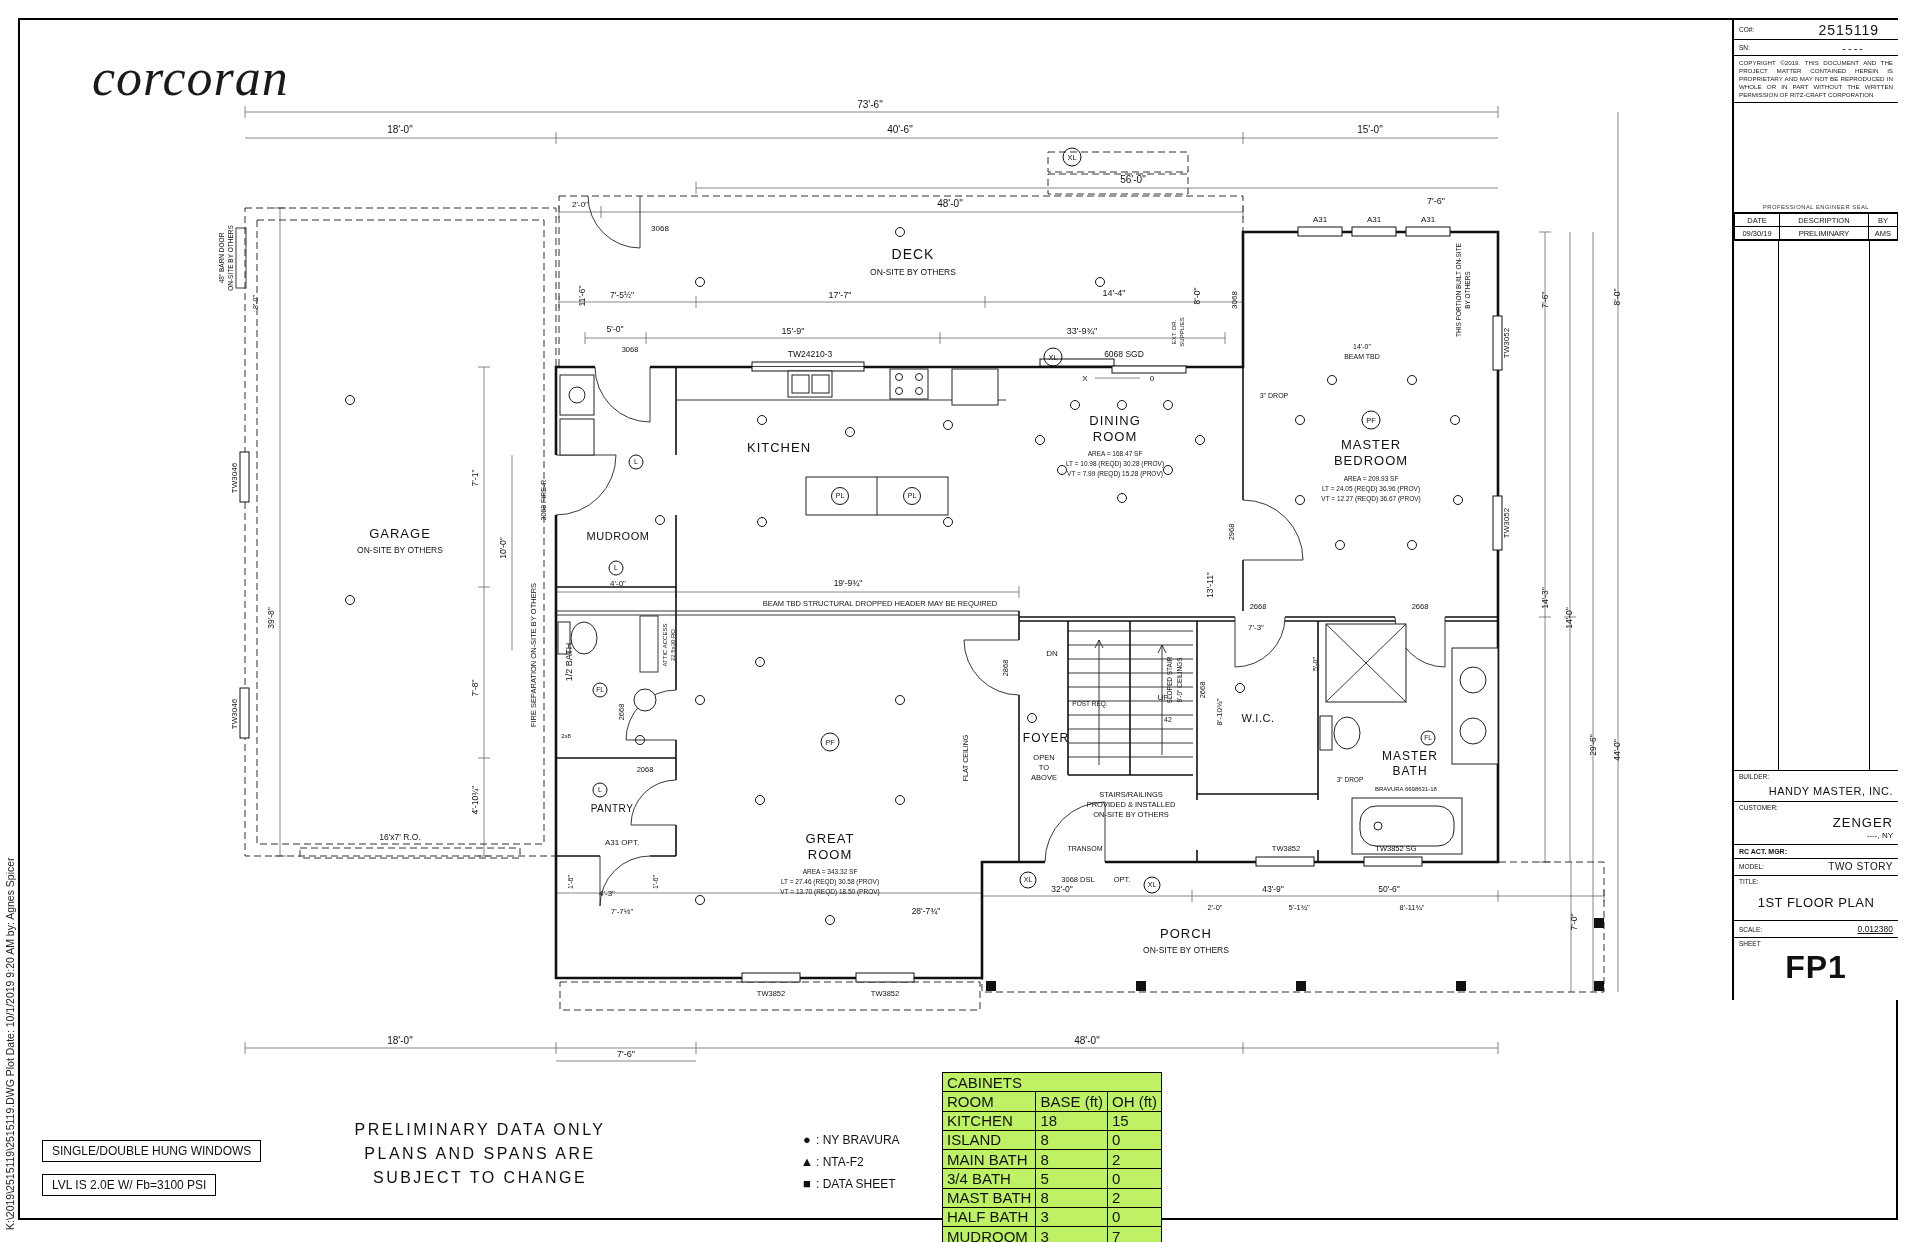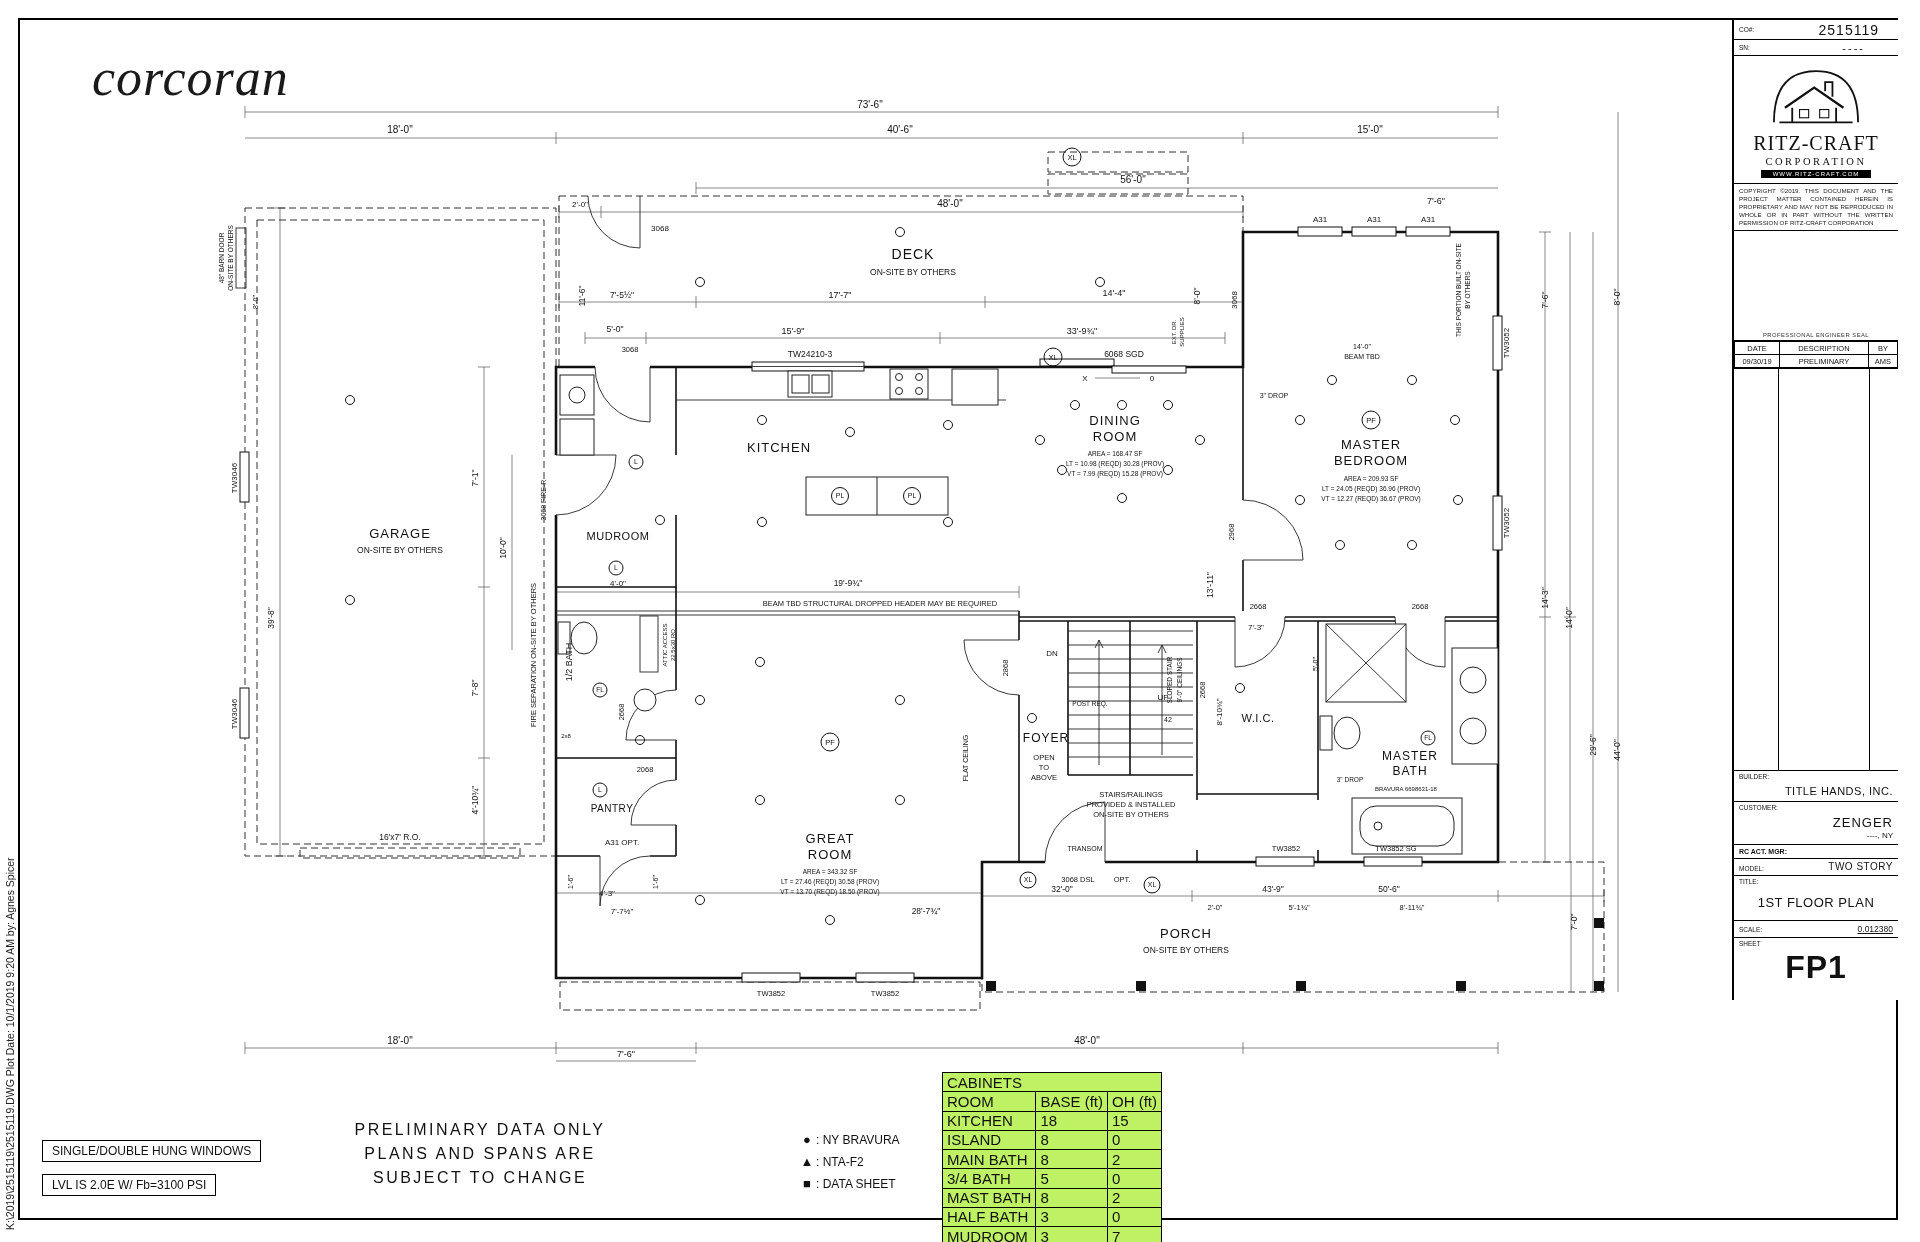--- a/index.html
+++ b/index.html
@@ -57,21 +57,21 @@
   .tb-space{flex:1;display:flex;}
   .tb-space .c1{width:44px;border-right:1px solid #000;}
   .tb-space .c2{flex:1;border-right:1px solid #000;}
   .tb-space .c3{width:28px;}
   .tb-builder{padding:2px 5px 4px;}
   .tb-builder .val{text-align:right;font-size:11px;margin-top:5px;letter-spacing:0.5px;}
   .tb-customer{padding:2px 5px 4px;}
   .tb-customer .val{text-align:right;font-size:13px;margin-top:4px;letter-spacing:1px;}
   .tb-customer .sub{text-align:right;font-size:8px;margin-top:1px;}
   .tb-rc{padding:3px 5px;font-size:7px;font-weight:bold;}
-  .tb-model{display:flex;justify-content:space-between;align-items:flex-end;padding:2px 5px 3px;}
+  .tb-model{display:flex;justify-content:space-between;align-items:center;padding:2px 5px 3px;}
   .tb-model .val{font-size:10px;letter-spacing:0.5px;}
   .tb-title{padding:2px 5px 10px;}
   .tb-title .val{text-align:center;font-size:13px;letter-spacing:0.5px;margin-top:10px;}
   .tb-scale{display:flex;justify-content:space-between;align-items:center;padding:3px 5px;}
   .tb-scale .val{font-size:8.5px;text-decoration:underline;}
   .tb-sheet{padding:2px 5px;flex:0 0 58px;}
   .tb-sheet .val{text-align:center;font-size:32px;font-weight:bold;letter-spacing:1px;margin-top:2px;}
 </style>
 </head>
 <body>
@@ -817,37 +817,20 @@
 
 <div class="titleblock">
   <div class="tb-sec tb-co">
     <span class="lbl">CO#:</span>
     <span class="co-num">2515119</span>
   </div>
   <div class="tb-sec tb-sn">
     <span class="lbl">SN:</span>
     <span class="sn-val">----</span>
   </div>
-  <div class="tb-sec tb-logo">
-    <svg width="110" height="64" viewBox="0 0 120 70">
-      <g fill="none" stroke="#111" stroke-width="2">
-        <path d="M14,66 Q14,10 60,10 Q106,10 106,66"></path>
-        <path d="M26,50 L58,28 L90,50" stroke-width="2.5"></path>
-        <path d="M34,50 V66 M82,50 V66 M20,66 H100"></path>
-        <path d="M70,32 v-10 h8 v16"></path>
-      </g>
-      <g fill="none" stroke="#111" stroke-width="1.2">
-        <rect x="42" y="52" width="10" height="9"></rect>
-        <rect x="64" y="52" width="10" height="9"></rect>
-      </g>
-    </svg>
-    <div class="company">RITZ-CRAFT</div>
-    <div class="company-sub">CORPORATION</div>
-    <div class="url-bar">WWW.RITZ-CRAFT.COM</div>
-  </div>
   <div class="tb-sec tb-copy">COPYRIGHT ©2019. THIS DOCUMENT AND THE PROJECT MATTER CONTAINED HEREIN IS PROPRIETARY AND MAY NOT BE REPRODUCED IN WHOLE OR IN PART WITHOUT THE WRITTEN PERMISSION OF RITZ-CRAFT CORPORATION</div>
   <div class="tb-sec tb-seal">
     <span>PROFESSIONAL ENGINEER SEAL</span>
   </div>
   <div class="tb-sec tb-rev">
     <table>
       <thead>
           <tr id="rev-head">
             <th>DATE</th>
             <th>DESCRIPTION</th>
@@ -863,21 +846,21 @@
         </tbody>
     </table>
   </div>
   <div class="tb-sec tb-space">
     <div class="c1"></div>
       <div class="c2"></div>
       <div class="c3"></div>
   </div>
   <div class="tb-sec tb-builder">
     <div class="lbl">BUILDER:</div>
-    <div class="val">TITLE HANDS, INC.</div>
+    <div class="val">HANDY MASTER, INC.</div>
   </div>
   <div class="tb-sec tb-customer">
     <div class="lbl">CUSTOMER:</div>
     <div class="val">ZENGER</div>
     <div class="sub">----, NY</div>
   </div>
   <div class="tb-sec tb-rc">RC ACT. MGR:</div>
   <div class="tb-sec tb-model">
     <span class="lbl">MODEL:</span>
     <span class="val">TWO STORY</span>

